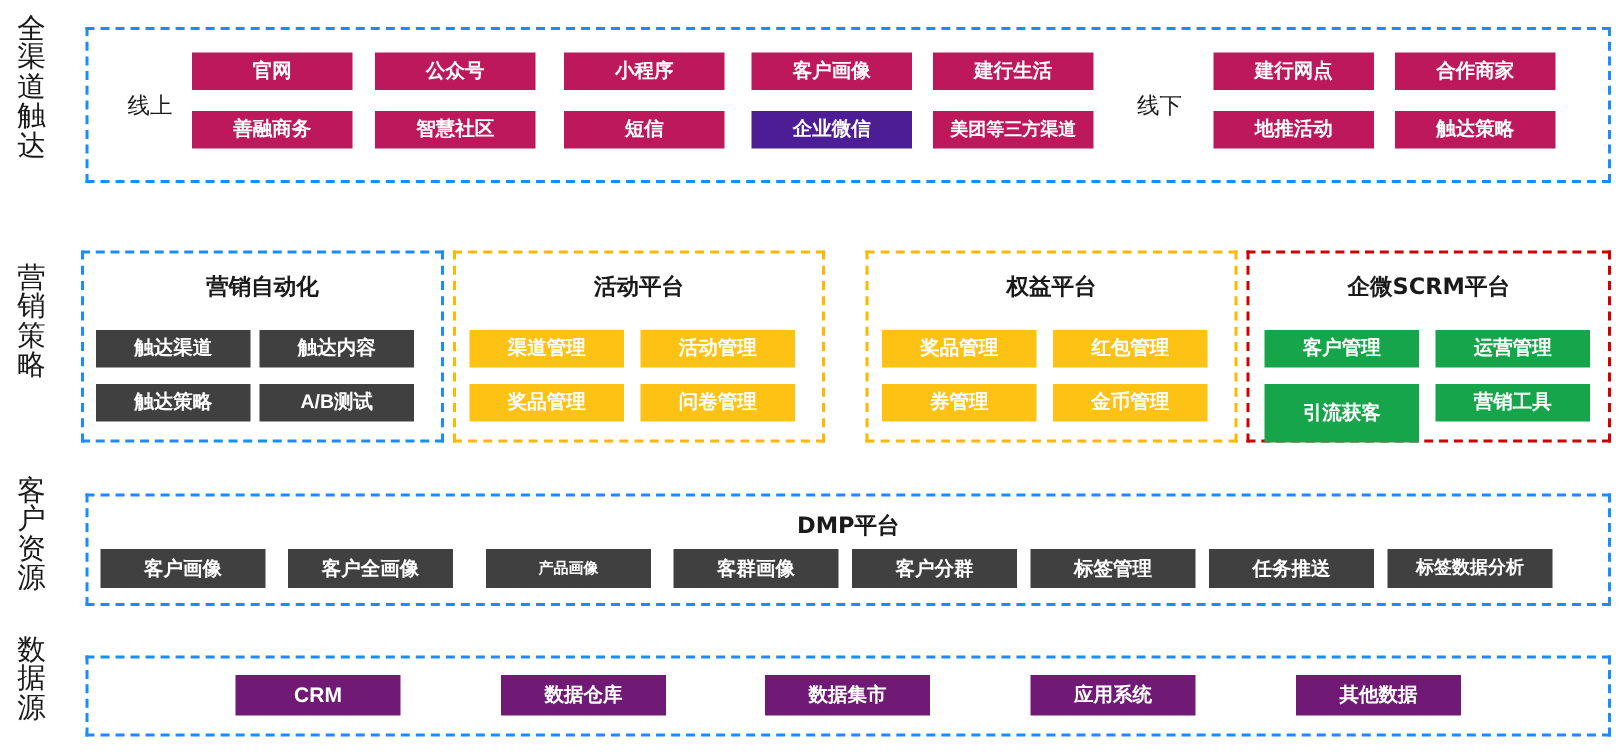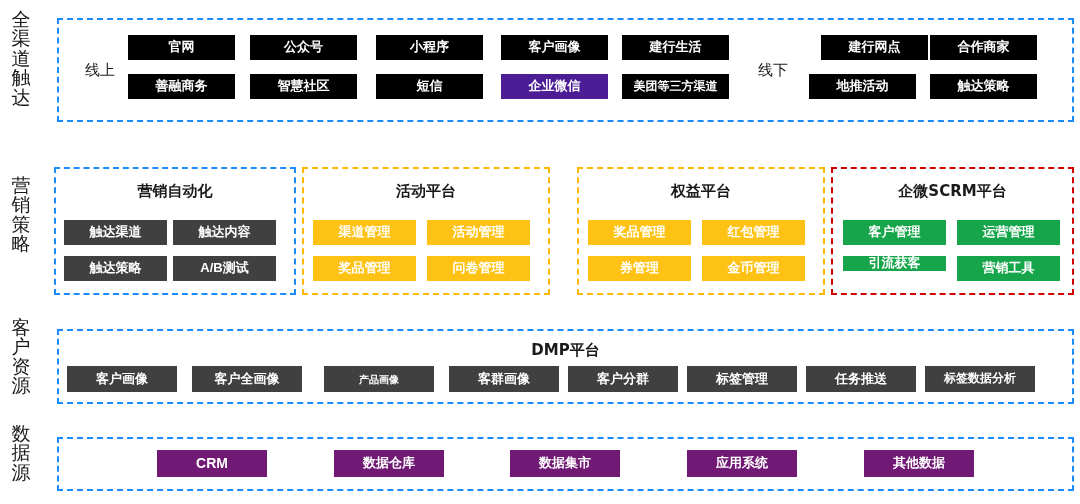--- a/index.html
+++ b/index.html
@@ -47,21 +47,21 @@
     box-sizing: border-box;
     display: flex;
     align-items: center;
     justify-content: center;
     font-weight: bold;
     color: #ffffff;
     text-align: center;
     line-height: 1.1;
     white-space: nowrap;
   }
-  .chip-gray   { background: #000000; }
+  .chip-gray   { background: #be185d; }
   .chip-green  { background: #4c1d95; }
   .chip-blue   { background: #404040; }
   .chip-amber  { background: #fdc214; }
   .chip-emerald{ background: #16a54a; }
   .chip-slate  { background: #701a75; }
 
   
   .inline-label {
     position: absolute;
     font-size: 15px;
@@ -124,21 +124,21 @@
 <div class="chip chip-gray" style="left:376px; top:35px; width:107px; height:25px; font-size:13px;">小程序</div>
 <div class="chip chip-gray" style="left:501px; top:35px; width:107px; height:25px; font-size:13px;">客户画像</div>
 <div class="chip chip-gray" style="left:622px; top:35px; width:107px; height:25px; font-size:13px;">建行生活</div>
 
 <div class="chip chip-gray" style="left:128px; top:74px; width:107px; height:25px; font-size:13px;">善融商务</div>
 <div class="chip chip-gray" style="left:250px; top:74px; width:107px; height:25px; font-size:13px;">智慧社区</div>
 <div class="chip chip-gray" style="left:376px; top:74px; width:107px; height:25px; font-size:13px;">短信</div>
 <div class="chip chip-green" style="left:501px; top:74px; width:107px; height:25px; font-size:13px;">企业微信</div>
 <div class="chip chip-gray" style="left:622px; top:74px; width:107px; height:25px; font-size:12px;">美团等三方渠道</div>
 
-<div class="chip chip-gray" style="left:809px; top:35px; width:107px; height:25px; font-size:13px;margin-left:12px;">建行网点</div>
+<div class="chip chip-gray" style="left:809px; top:35px; width:107px; height:25px; font-size:13px;">建行网点</div>
 <div class="chip chip-gray" style="left:930px; top:35px; width:107px; height:25px; font-size:13px;">合作商家</div>
 <div class="chip chip-gray" style="left:809px; top:74px; width:107px; height:25px; font-size:13px;">地推活动</div>
 <div class="chip chip-gray" style="left:930px; top:74px; width:107px; height:25px; font-size:13px;">触达策略</div>
 
 <div class="zone zone-blue" style="left:54px; top:167px; width:242px; height:128px;"></div>
 <div class="panel-title" style="left:54px; top:182px; width:242px;">营销自动化</div>
 <div class="chip chip-blue" style="left:64px; top:220px; width:103px; height:25px; font-size:13px;">触达渠道</div>
 <div class="chip chip-blue" style="left:173px; top:220px; width:103px; height:25px; font-size:13px;">触达内容</div>
 <div class="chip chip-blue" style="left:64px; top:256px; width:103px; height:25px; font-size:13px;">触达策略</div>
 <div class="chip chip-blue" style="left:173px; top:256px; width:103px; height:25px; font-size:13px;">A/B测试</div>
@@ -154,21 +154,21 @@
 <div class="panel-title" style="left:577px; top:182px; width:248px;">权益平台</div>
 <div class="chip chip-amber" style="left:588px; top:220px; width:103px; height:25px; font-size:13px;">奖品管理</div>
 <div class="chip chip-amber" style="left:702px; top:220px; width:103px; height:25px; font-size:13px;">红包管理</div>
 <div class="chip chip-amber" style="left:588px; top:256px; width:103px; height:25px; font-size:13px;">券管理</div>
 <div class="chip chip-amber" style="left:702px; top:256px; width:103px; height:25px; font-size:13px;">金币管理</div>
 
 <div class="zone zone-red" style="left:831px; top:167px; width:243px; height:128px;"></div>
 <div class="panel-title" style="left:831px; top:182px; width:243px;">企微SCRM平台</div>
 <div class="chip chip-emerald" style="left:843px; top:220px; width:103px; height:25px; font-size:13px;">客户管理</div>
 <div class="chip chip-emerald" style="left:957px; top:220px; width:103px; height:25px; font-size:13px;">运营管理</div>
-<div class="chip chip-emerald" style="left:843px; top:256px; width:103px; height:15px; font-size:13px;">引流获客</div>
+<div class="chip chip-emerald" style="left:843px; top:256px; width:103px; height:39px; font-size:13px;">引流获客</div>
 <div class="chip chip-emerald" style="left:957px; top:256px; width:103px; height:25px; font-size:13px;">营销工具</div>
 
 <div class="zone zone-blue" style="left:57px; top:329px; width:1017px; height:75px;"></div>
 <div class="panel-title" style="left:57px; top:341px; width:1017px; font-size:15px;">DMP平台</div>
 
 <div class="chip chip-blue" style="left:67px; top:366px; width:110px; height:26px; font-size:13px;">客户画像</div>
 <div class="chip chip-blue" style="left:192px; top:366px; width:110px; height:26px; font-size:13px;">客户全画像</div>
 <div class="chip chip-blue" style="left:324px; top:366px; width:110px; height:26px; font-size:10px;">产品画像</div>
 <div class="chip chip-blue" style="left:449px; top:366px; width:110px; height:26px; font-size:13px;">客群画像</div>
 <div class="chip chip-blue" style="left:568px; top:366px; width:110px; height:26px; font-size:13px;">客户分群</div>

